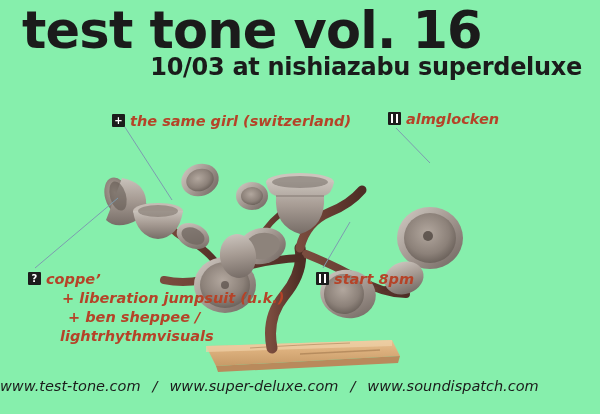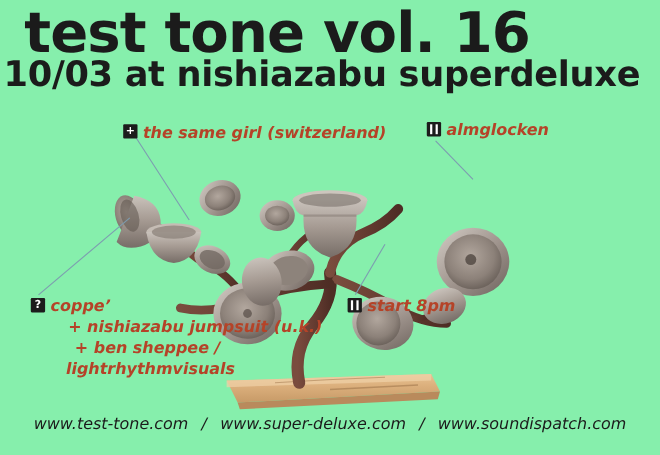--- a/index.html
+++ b/index.html
@@ -34,21 +34,21 @@
     font-weight: bold;
     color: #1b1b1b;
     letter-spacing: -0.8px;
     white-space: nowrap;
     font-family: "DejaVu Sans", sans-serif;
   }
   .subtitle {
     position: absolute;
     right: 18px;
     top: 54px;
-    font-size: 32px;
+    font-size: 24px;
     line-height: 26px;
     font-weight: bold;
     color: #1b1b1b;
     letter-spacing: -0.3px;
     white-space: nowrap;
     font-family: "DejaVu Sans", sans-serif;
   }
 
   
   .artwork {
@@ -122,21 +122,21 @@
     left: 0; top: 0;
     width: 600px; height: 414px;
     pointer-events: none;
   }
 
   
   .footer {
     position: absolute;
     left: 0;
     top: 378px;
-    width: 600px;
+    width: 536px;
     text-align: center;
     color: #1b1b1b;
     font-family: "DejaVu Sans", sans-serif;
     font-style: italic;
     font-size: 14.5px;
     white-space: nowrap;
   }
   .footer .sep {
     display: inline-block;
     padding: 0 12px;
@@ -294,21 +294,21 @@
 
   <div class="label lbl-almglocken">
     <span class="glyph bars">|</span><span>almglocken</span>
   </div>
 
   <div class="label lbl-coppe">
     <span class="lines">
       <span class="ln ln1">
         <span class="glyph">?</span><span>coppe’</span>
       </span>
-      <span class="ln ln2">+ nishiazabu jumpsuit (u.k.)</span>
+      <span class="ln ln2">+ liberation jumpsuit (u.k.)</span>
       <span class="ln ln3">+ ben sheppee /</span>
       <span class="ln ln4">lightrhythmvisuals</span>
     </span>
   </div>
 
   <div class="label lbl-start">
     <span class="lines">
       <span class="ln ln1">
         <span class="glyph bars">|</span><span>start 8pm</span>
       </span>

